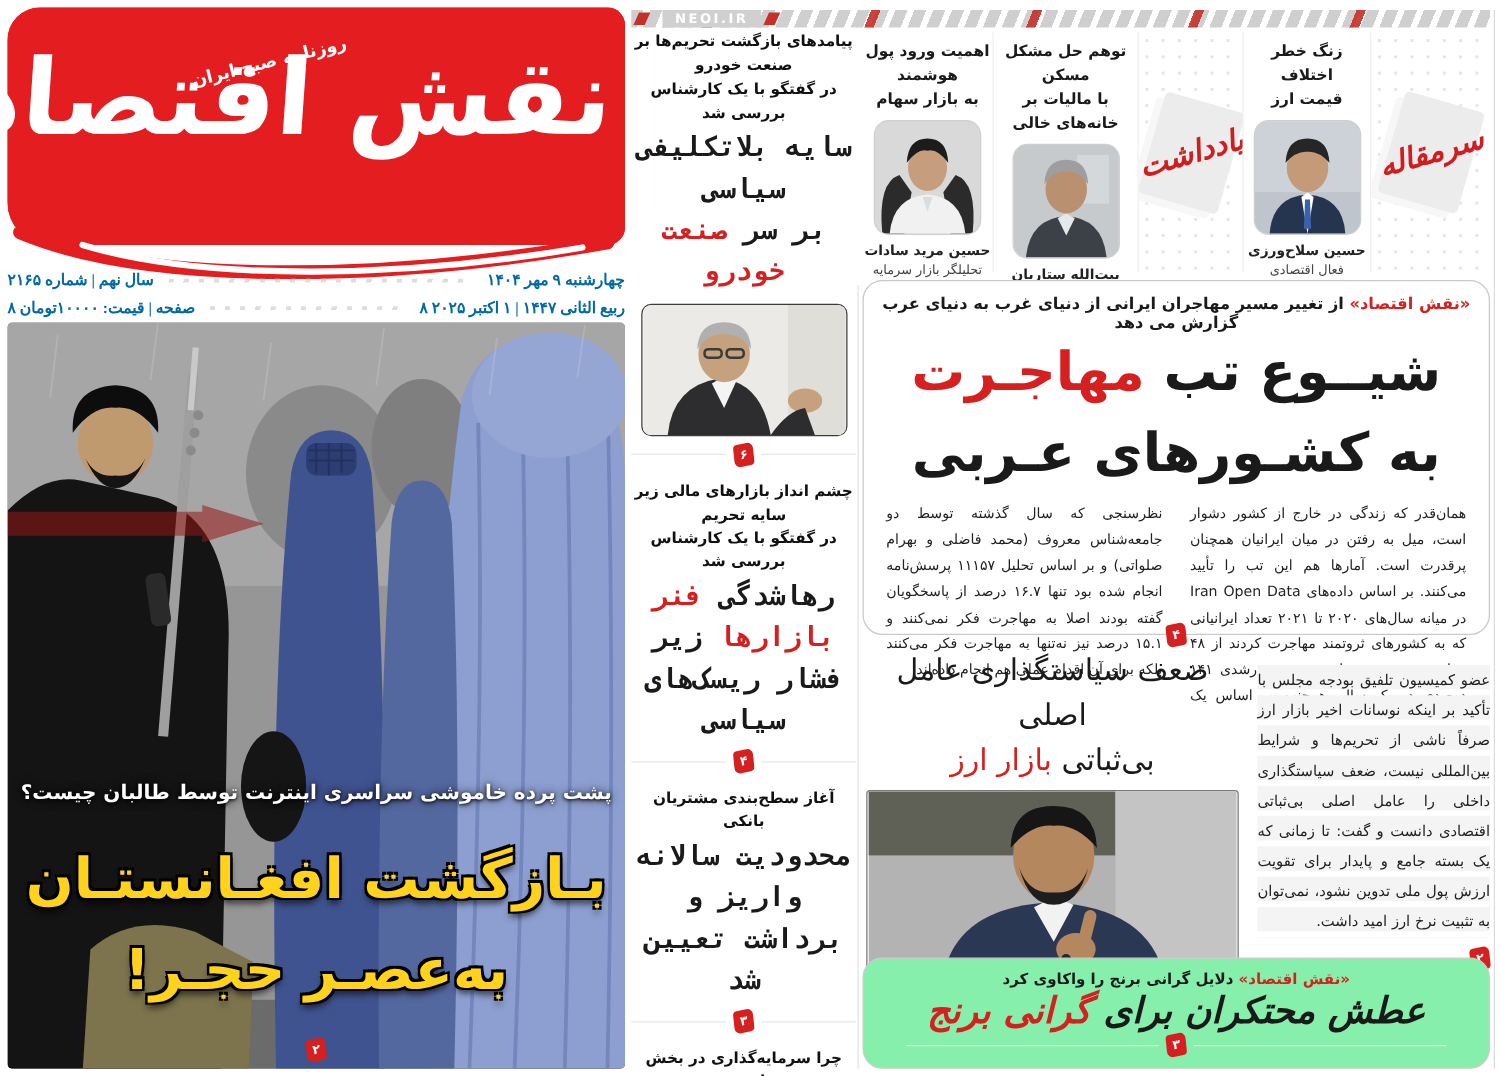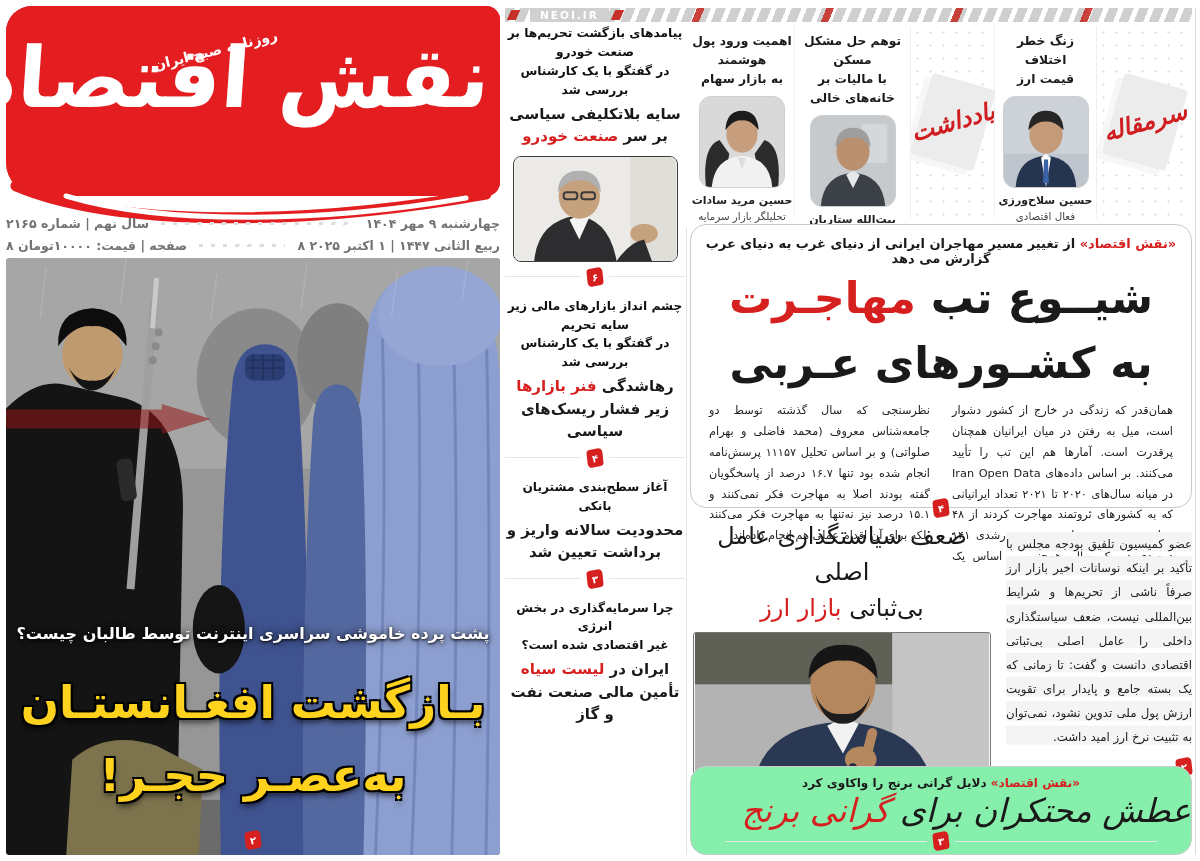--- a/index.html
+++ b/index.html
@@ -23,21 +23,21 @@
     transform:skewX(-4deg); line-height:1.1; white-space:nowrap;
   }
   #logo-sub {
     position:absolute; left:146px; top:34px; color:#ffffff; font-size:14px; font-weight:bold;
     transform:rotate(-14deg); text-align:center; line-height:1.5;
   }
   #logo-swoosh { position:absolute; left:0; top:176px; width:494px; height:52px; pointer-events:none; }
   .date-row { position:absolute; left:0; width:494px; display:flex; direction:ltr; align-items:center; }
   .date-row .leader { flex:1; height:3px; margin:0 12px;
     background-image:repeating-linear-gradient(100deg,#ddd 0 4px,transparent 4px 12px); }
-  .date-row span { font-size:12.5px; font-weight:bold; color:#737373; white-space:nowrap; }
+  .date-row span { font-size:12.5px; font-weight:bold; color:#0369a1; white-space:nowrap;font-family:Liberation Serif, serif; }
   #date-row-1 { top:210px; } #date-row-2 { top:232px; }
 
   
   #neoi-strip {
     position:absolute; left:505px; top:8px; width:687px; height:14px;
     background:
       repeating-linear-gradient(112deg, transparent 0 58px, rgba(197,48,40,.9) 58px 65px, transparent 65px 120px),
       repeating-linear-gradient(112deg, #cfcfcf 0 9px, #ffffff 9px 14px);
     display:flex; align-items:center; direction:ltr;
   }
@@ -75,21 +75,21 @@
     display:inline-flex; align-items:center; justify-content:center;
     width:16px; height:18px; background:#d6201f; color:#fff; font-size:10px; font-weight:bold;
     border-radius:3px 5px 3px 5px; transform:rotate(-12deg) skewX(-6deg); flex:none;
   }
   .prule { display:flex; align-items:center; gap:6px; margin-top:6px; }
   .prule::before,.prule::after { content:""; flex:1; border-top:1px solid #e6e6e6; }
 
   
   #middle-col { position:absolute; left:505px; top:24px; width:180px; text-align:center; }
   .kicker-s { font-size:12.2px; font-weight:bold; line-height:1.55; white-space:pre-line; color:#111; }
-  .head-m { font-size:15px; font-weight:900; line-height:1.5; margin-top:3px; letter-spacing:-0.5px; }
+  .head-m { font-size:22px; font-weight:900; line-height:1.5; margin-top:3px; letter-spacing:-0.5px;font-family:Liberation Mono, monospace; }
   #auto-photo { width:165px; height:106px; margin:8px auto 0; border:1.5px solid #3c3c3c; border-radius:8px; overflow:hidden; }
   #auto-photo svg { display:block; width:100%; height:100%; }
   .story { margin-top:11px; }
   #vdiv-main { position:absolute; left:686px; top:228px; width:1px; height:627px; background:#e2e2e2; }
   #redge { position:absolute; left:1195px; top:8px; width:1px; height:847px; background:#dcdcdc; }
 
   
   #migration {
     position:absolute; left:690px; top:224px; width:502px; height:284px;
     border:1.5px solid #c9c9c9; border-radius:16px; text-align:center; background:#fff;
@@ -115,21 +115,21 @@
   #curr-col h2 { font-size:24px; font-weight:400; line-height:1.5; letter-spacing:-0.5px; }
   #curr-photo { width:298px; height:152px; margin:6px auto 0; border:1px solid #777; border-radius:3px; overflow:hidden; }
   #curr-photo svg { display:block; width:100%; height:100%; }
 
   
   #rice {
     position:absolute; left:690px; top:766px; width:502px; height:89px;
     border:1.5px solid #cccccc; border-radius:16px; text-align:center; background:#86efac;
   }
   #rice .kicker { font-size:12px; font-weight:bold; margin-top:9px; }
-  #rice h2 { font-size:33px; font-weight:normal; font-style:italic; letter-spacing:-1px; margin-top:1px;text-align:right; }
+  #rice h2 { font-size:29px; font-weight:bold; font-style:italic; letter-spacing:-1px; margin-top:1px; }
   #rice .prule { margin:2px 34px 0; }
 
   
   #hero { position:absolute; left:6px; top:258px; width:494px; height:597px; border-radius:4px; overflow:hidden; background:#8f8f8f; }
   #hero > svg { position:absolute; inset:0; width:100%; height:100%; }
   #wm-arrow {
     position:absolute; left:0; top:146px; width:205px; height:30px; background:rgba(150,22,22,.55);
     clip-path:polygon(0 18%, 76% 18%, 76% 0, 100% 50%, 76% 100%, 76% 82%, 0 82%);
   }
   #hero-kicker {

